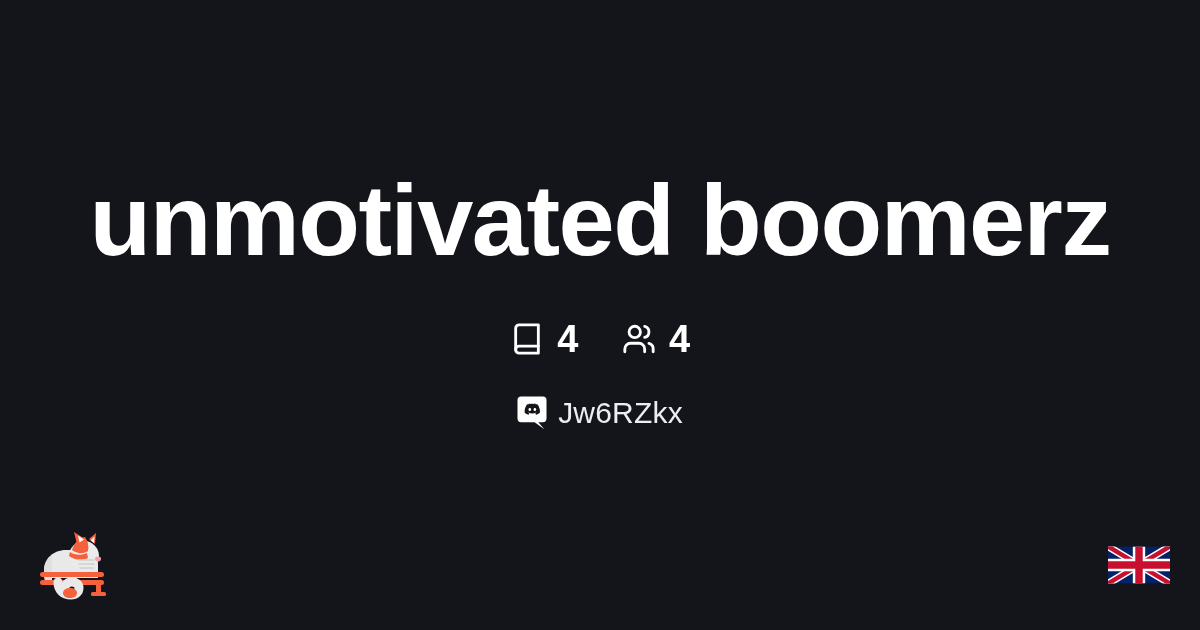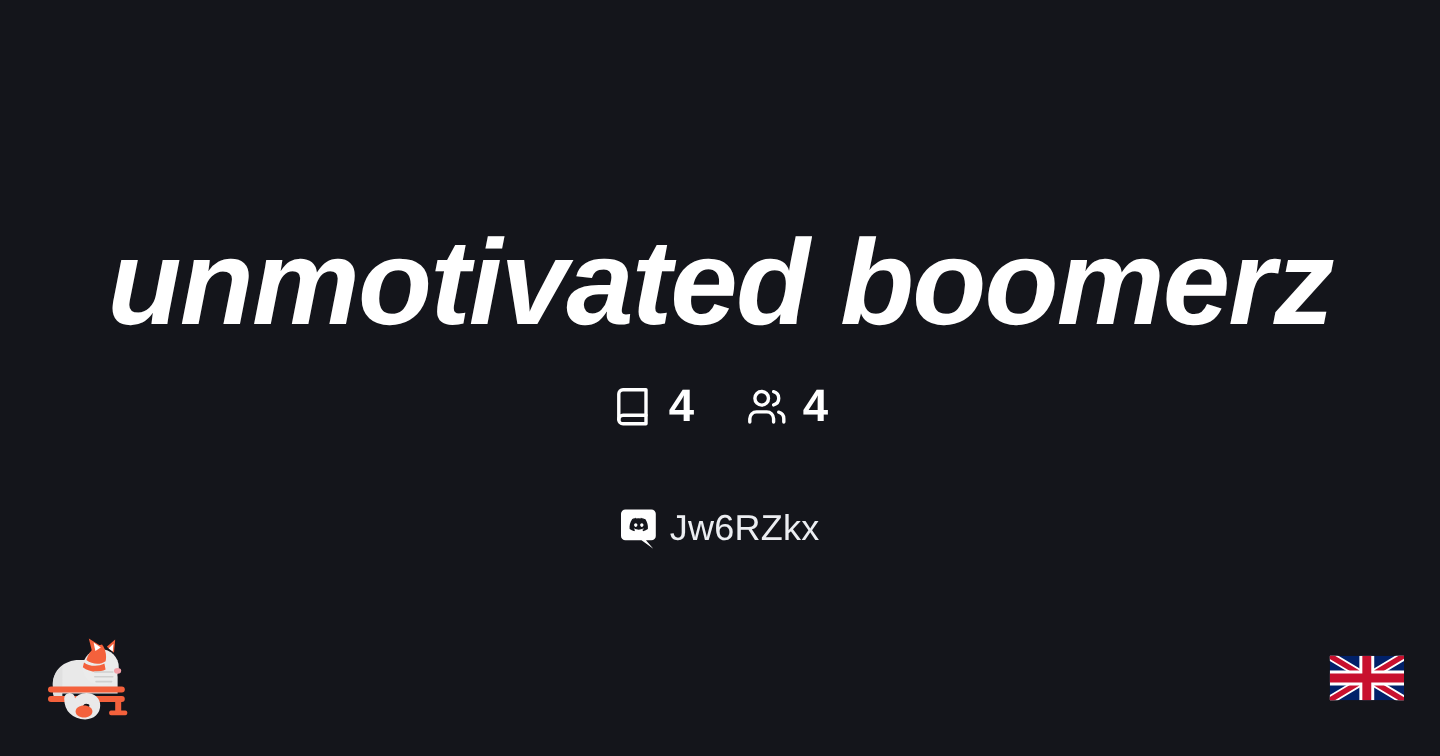--- a/index.html
+++ b/index.html
@@ -25,29 +25,28 @@
   
   .title-wrap {
     position: absolute;
     left: 0;
     top: 168px;
     width: 1200px;
     text-align: center;
   }
   .title {
     display: inline-block;
-    margin: 16px;
+    margin: 0;
     font-family: "Liberation Sans", sans-serif;
     font-weight: 700;
     font-size: 101px;
     line-height: 1.04;
     letter-spacing: -1.5px;
     color: #ffffff;
     white-space: nowrap;
-    font-style: italic;
   }
 
   
   .stats {
     position: absolute;
     left: 0;
     top: 320px;
     width: 1200px;
     display: flex;
     justify-content: center;
@@ -76,21 +75,21 @@
     font-size: 38px;
     line-height: 1;
     color: #ffffff;
     letter-spacing: -0.5px;
   }
 
   
   .discord-row {
     position: absolute;
     left: 0;
-    top: 424px;
+    top: 396px;
     width: 1200px;
     display: flex;
     justify-content: center;
     align-items: center;
     gap: 11px;
   }
   .discord-icon {
     display: block;
     width: 30px;
     height: 34px;

